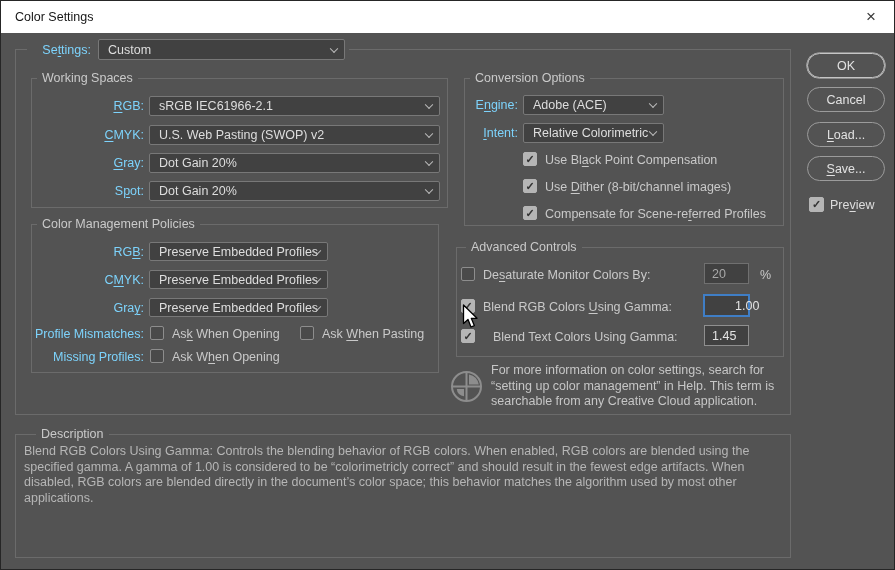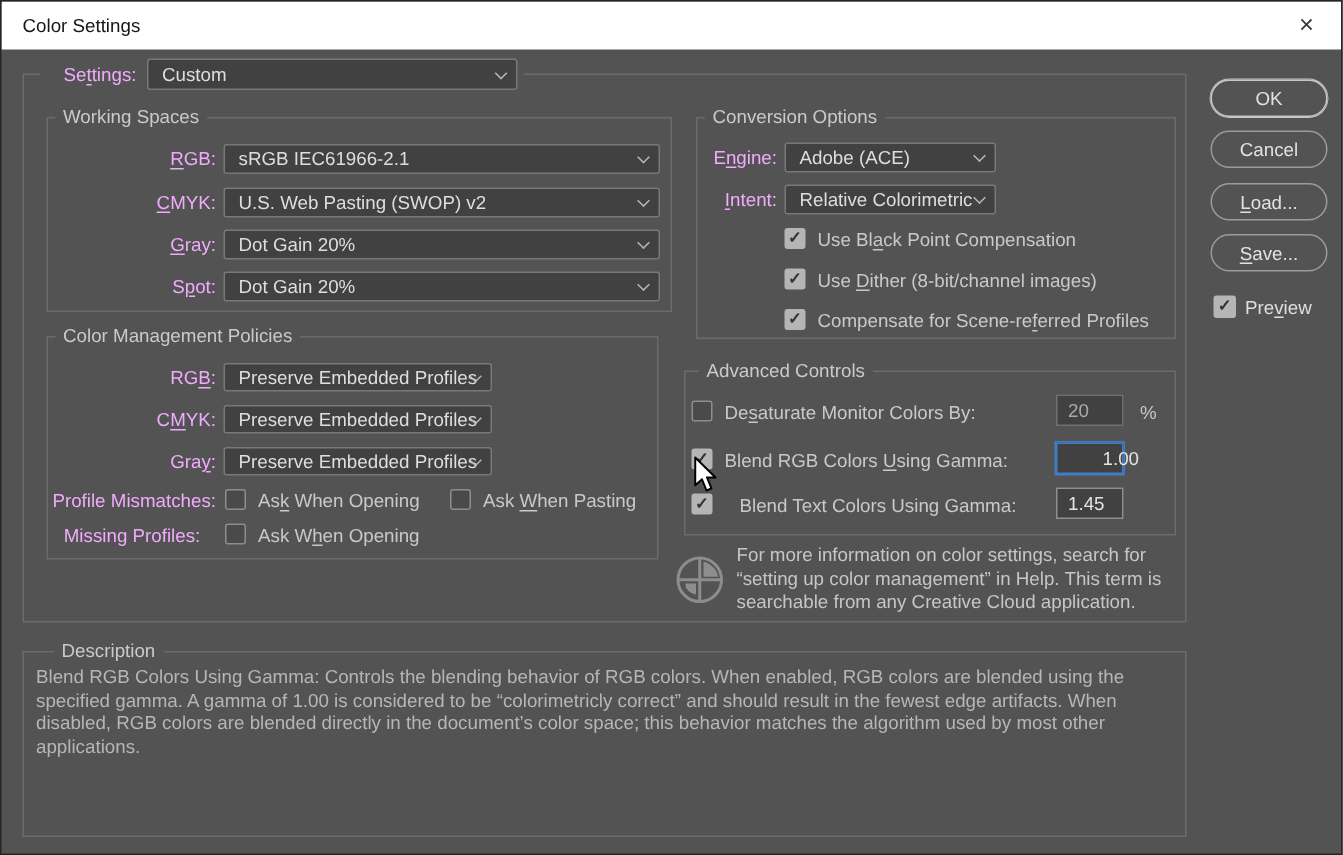--- a/index.html
+++ b/index.html
@@ -10,21 +10,21 @@
   .titlebar { position:absolute; top:0; left:0; right:0; height:32px; background:#ffffff; display:flex; align-items:center; }
   .title { font-size:12.5px; color:#161616; padding-left:14px; }
   .closebox { position:absolute; right:0; top:0; width:46px; height:32px; display:flex; align-items:center; justify-content:center; font-size:17px; color:#3a3a3a; cursor:pointer; }
 
   .bodyarea { position:absolute; top:32px; left:0; right:0; bottom:0; font-size:12.5px; color:#c6c6c6; }
 
   .frame, .group { position:absolute; border:1px solid #6b6b6b; }
   .legend { position:absolute; top:-9px; background:#535353; padding:0 5px; color:#cacaca; white-space:nowrap; line-height:16px; }
   u { text-underline-offset:2px; }
 
-  .flabel { position:absolute; text-align:right; line-height:20px; color:#f0abfc; white-space:nowrap; }
+  .flabel { position:absolute; text-align:right; line-height:20px; color:#7dd3fc; white-space:nowrap; }
 
   .select { position:absolute; background:#414141; border:1px solid #787878; border-radius:2px; color:#dedede; display:flex; align-items:center; padding:0 20px 0 9px; height:20px; white-space:nowrap; cursor:pointer; }
   .chev { position:absolute; right:7px; top:50%; width:6px; height:6px; border-right:1.6px solid #b9b9b9; border-bottom:1.6px solid #b9b9b9; transform:translateY(-70%) rotate(45deg); }
 
   .cb { position:absolute; width:14px; height:14px; border-radius:2px; background:#4a4a4a; border:1px solid #8d8d8d; cursor:pointer; display:flex; align-items:center; justify-content:center; }
   .cb.checked { background:#b5b5b5; border-color:#b5b5b5; }
   .cb .check { color:#343434; font-size:11px; font-weight:bold; line-height:1; }
   .cblabel { position:absolute; line-height:16px; color:#c9c9c9; white-space:nowrap; cursor:pointer; }
 
   .field { position:absolute; background:#414141; border:1px solid #707070; color:#e3e3e3; padding-left:7px; display:flex; align-items:center; height:21px; width:45px; }
@@ -103,21 +103,21 @@
         <span>Preserve Embedded Profiles</span>
         <span class="chev"></span>
       </div>
 
       <span class="flabel" style="left:0; top:101px; width:112px; line-height:16px;">Profile Mismatches:</span>
       <span class="cb" style="left:118px; top:101px;"></span>
       <span class="cblabel" style="left:140px; top:101px;">As<u>k</u> When Opening</span>
       <span class="cb" style="left:268px; top:101px;"></span>
       <span class="cblabel" style="left:290px; top:101px;">Ask <u>W</u>hen Pasting</span>
 
-      <span class="flabel" style="left:0; top:124px; width:112px; line-height:16px;text-align:center;">Missing Profiles:</span>
+      <span class="flabel" style="left:0; top:124px; width:112px; line-height:16px;">Missing Profiles:</span>
       <span class="cb" style="left:118px; top:124px;"></span>
       <span class="cblabel" style="left:140px; top:124px;">Ask W<u>h</u>en Opening</span>
     </div>
 
     <div class="group" style="left:463px; top:45px; width:320px; height:148px;">
       <span class="legend" style="left:5px;">Conversion Options</span>
       <span class="flabel" style="left:0; top:16px; width:53px;">E<u>n</u>gine:</span>
       <div class="select" style="left:58px; top:16px; width:141px;">
         <span>Adobe (ACE)</span>
         <span class="chev"></span>

